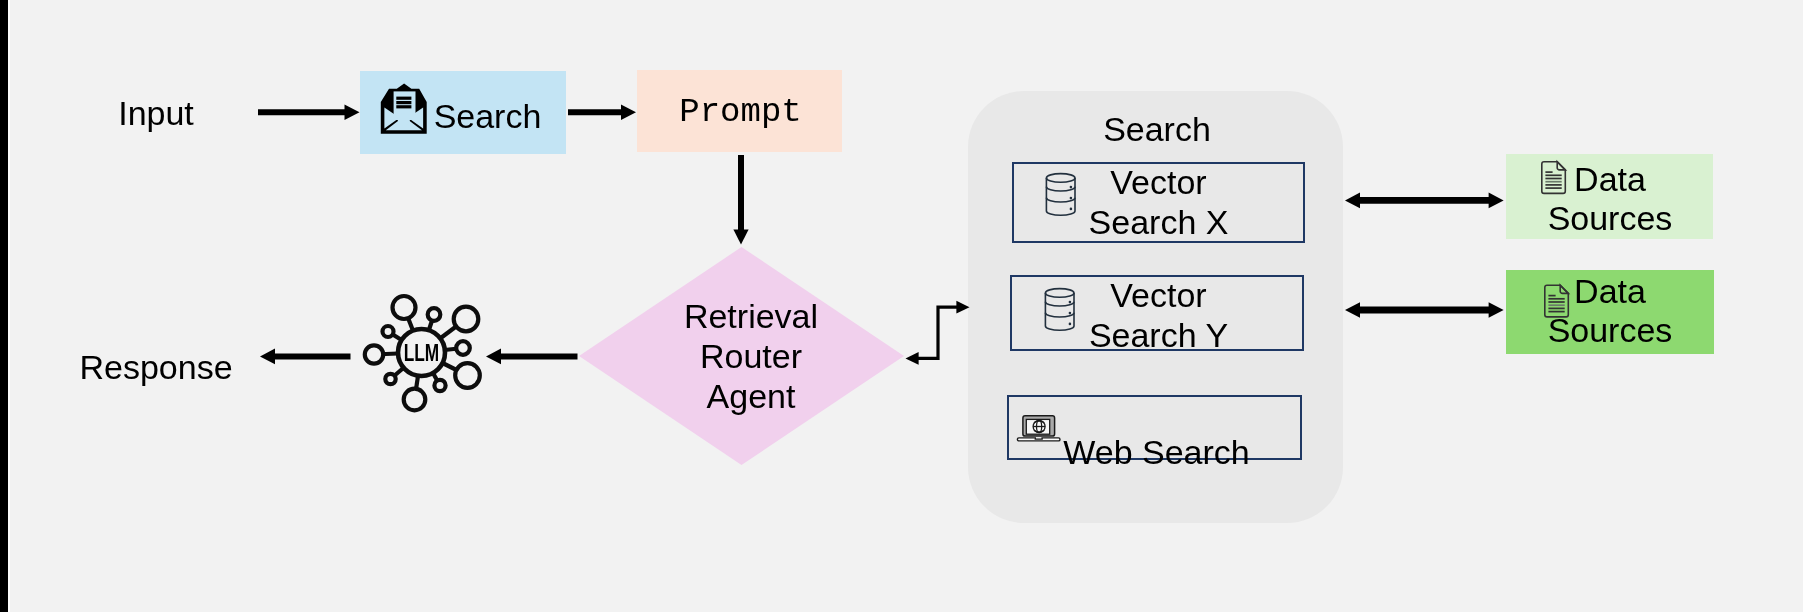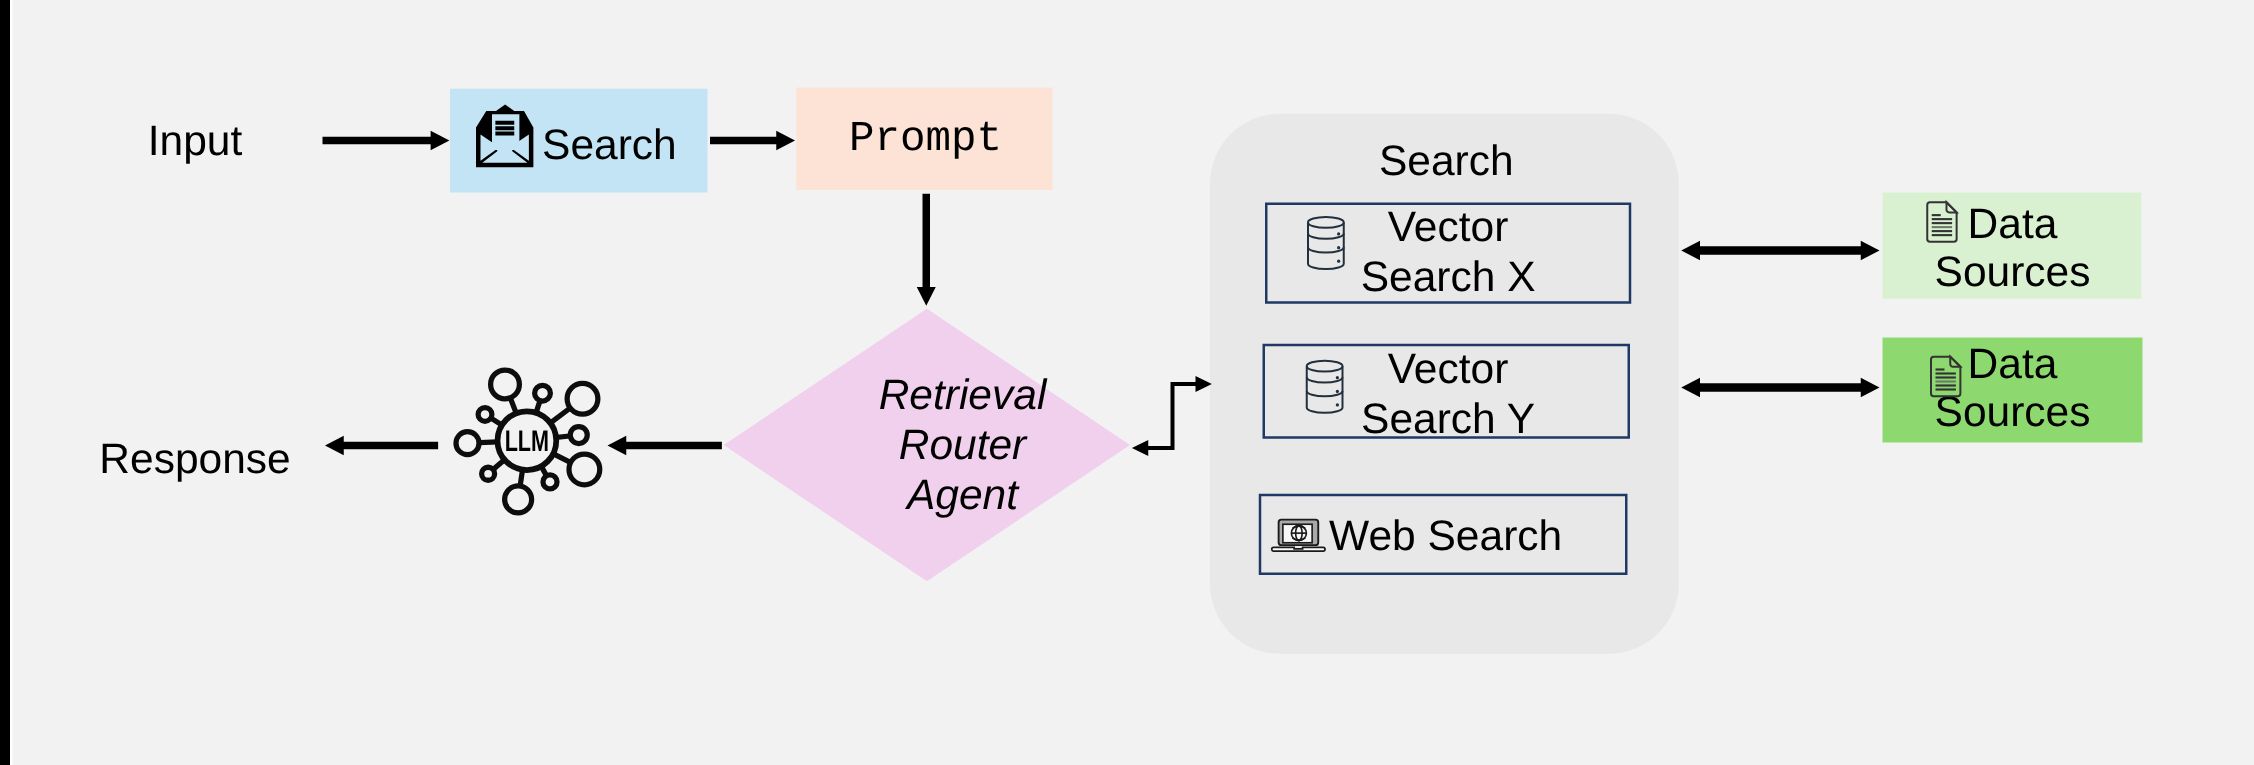--- a/index.html
+++ b/index.html
@@ -24,26 +24,26 @@
 <div class="box" id="ds1" style="left:1506px;top:154px;width:207px;height:85px;background:#d9f1d1;"></div>
 <div class="box" id="ds2" style="left:1506px;top:270px;width:208px;height:84px;background:#8dd970;"></div>
 
 <svg class="abs" style="left:0;top:0;" width="1803" height="612" viewBox="0 0 1803 612">
   <polygon points="579,356 741.5,247 904,356 741.5,465" fill="#f1d0ed"></polygon>
 </svg>
 
 <div class="abs lbl" style="left:60px;top:93px;width:192px;">Input</div>
 <div class="abs lbl" style="left:391.5px;top:96px;width:192px;">Search</div>
 <div class="abs lbl" style="left:644.5px;top:92px;width:192px;font-family:Liberation Mono, monospace;">Prompt</div>
-<div class="abs lbl" style="left:674px;top:296px;width:192px;font-style:italic;">Retrieval<br>Router<br>Agent</div>
+<div class="abs lbl" style="left:655px;top:296px;width:192px;">Retrieval<br>Router<br>Agent</div>
 <div class="abs lbl" style="left:60px;top:347px;width:192px;">Response</div>
 <div class="abs lbl" style="left:1061px;top:109px;width:192px;">Search</div>
 <div class="abs lbl" style="left:1062.5px;top:161.5px;width:192px;">Vector<br>Search X</div>
 <div class="abs lbl" style="left:1062.5px;top:275px;width:192px;">Vector<br>Search Y</div>
-<div class="abs lbl" style="left:1060.5px;top:409px;width:192px;">Web Search</div>
+<div class="abs lbl" style="left:1060.5px;top:432px;width:192px;">Web Search</div>
 <div class="abs lbl" style="left:1514px;top:159.7px;width:192px;line-height:39px;">Data<br>Sources</div>
 <div class="abs lbl" style="left:1514px;top:271.8px;width:192px;line-height:39px;">Data<br>Sources</div>
 
 <svg class="abs" style="left:0;top:0;" width="1803" height="612" viewBox="0 0 1803 612" id="ov">
   <g stroke="#000" stroke-width="6" fill="none">
     <line x1="258" y1="112.3" x2="346" y2="112.3"></line>
     <line x1="568" y1="112.3" x2="622" y2="112.3"></line>
     <line x1="741" y1="155" x2="741" y2="230.5"></line>
     <line x1="577.5" y1="356.4" x2="500" y2="356.4"></line>
     <line x1="350.5" y1="356.4" x2="274" y2="356.4"></line>

